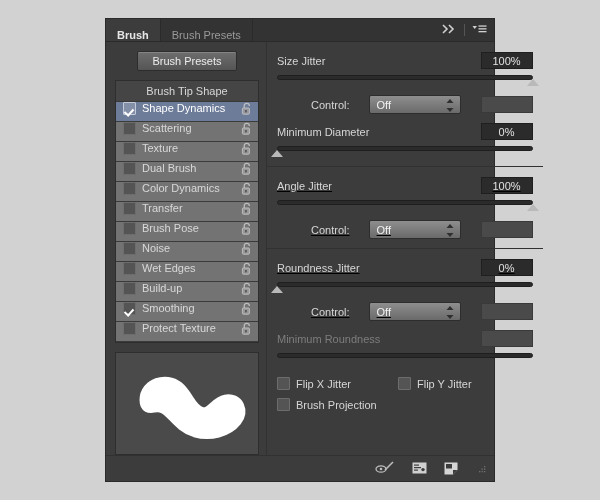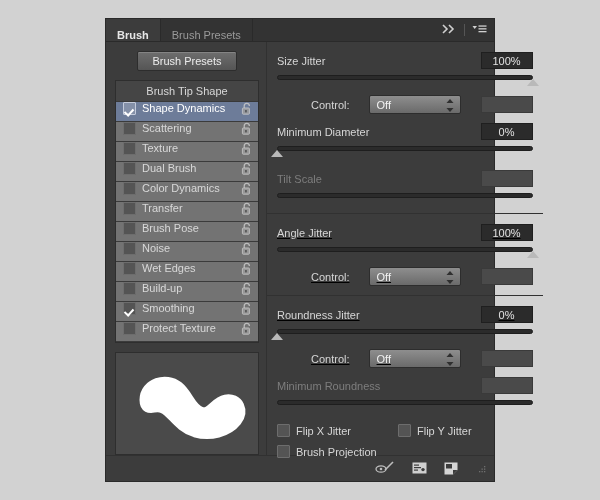--- a/index.html
+++ b/index.html
@@ -341,29 +341,20 @@
         <div class="labrow">
           <span class="nm">Minimum Diameter</span>
           <div class="valbox">0%</div>
         </div>
         <div class="slider">
           <div class="track"></div>
           <div class="knob" style="left:0%"></div>
         </div>
       </div>
 
-      <div class="sec" style="padding-top:4px">
-        <div class="labrow">
-          <span class="nm dis">Tilt Scale</span>
-          <div class="valbox empty"></div>
-        </div>
-        <div class="slider">
-          <div class="track"></div>
-        </div>
-      </div>
 
       <div class="sec hr">
         <div class="labrow">
           <span class="nm">Angle Jitter</span>
           <div class="valbox">100%</div>
         </div>
         <div class="slider">
           <div class="track"></div>
           <div class="knob" style="left:100%"></div>
         </div>

